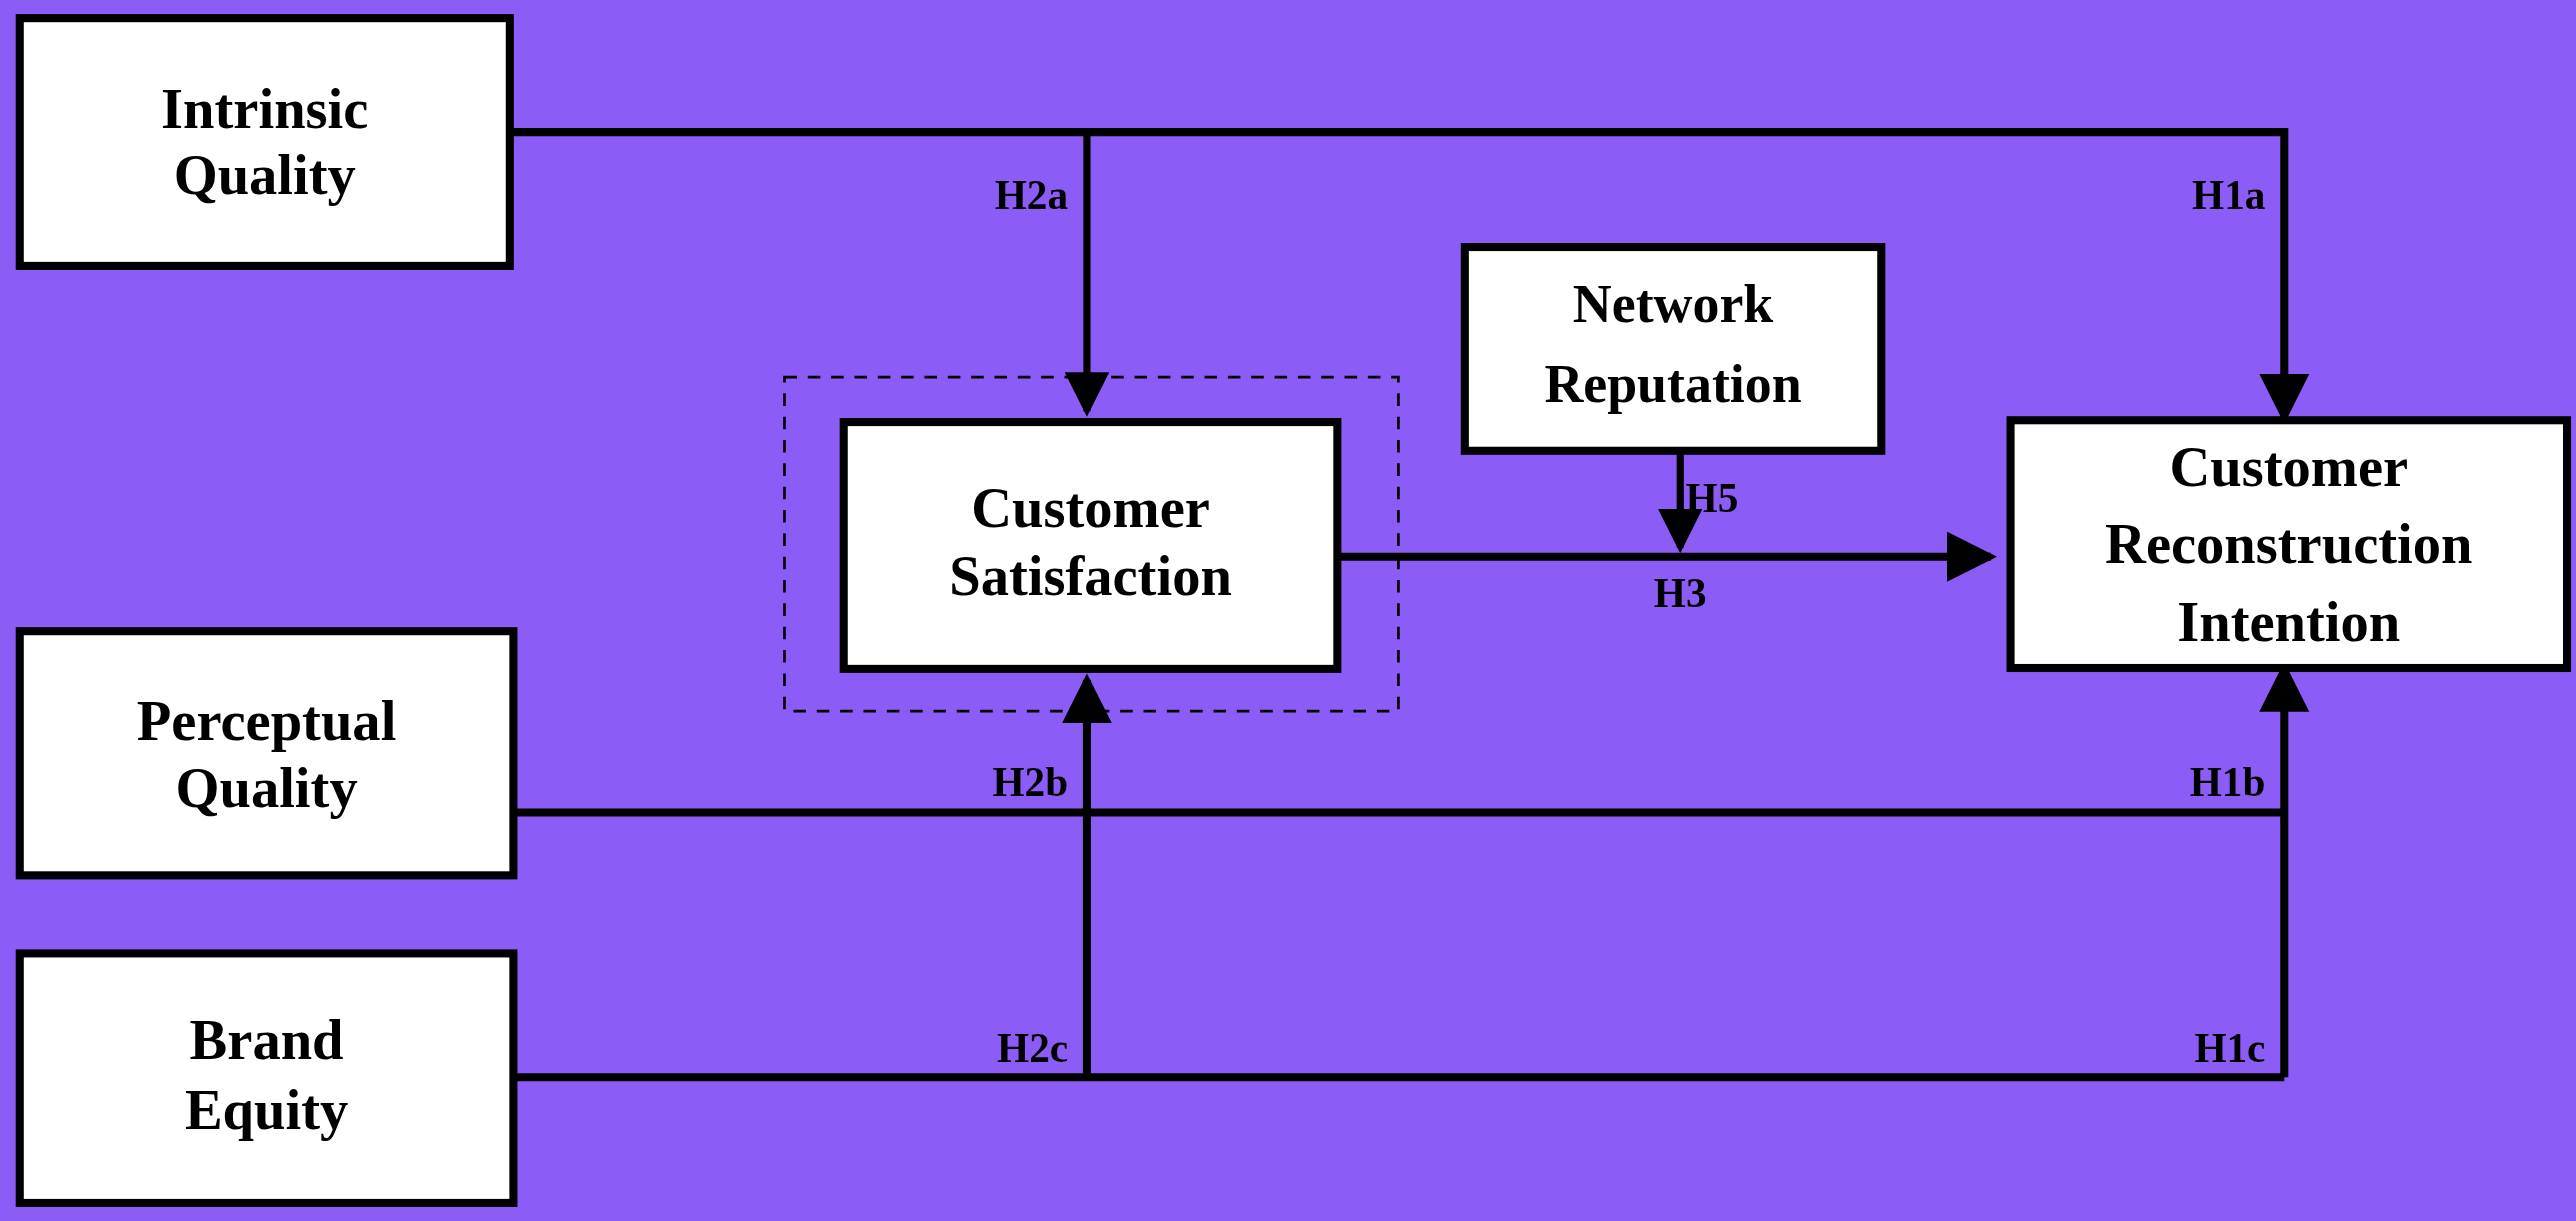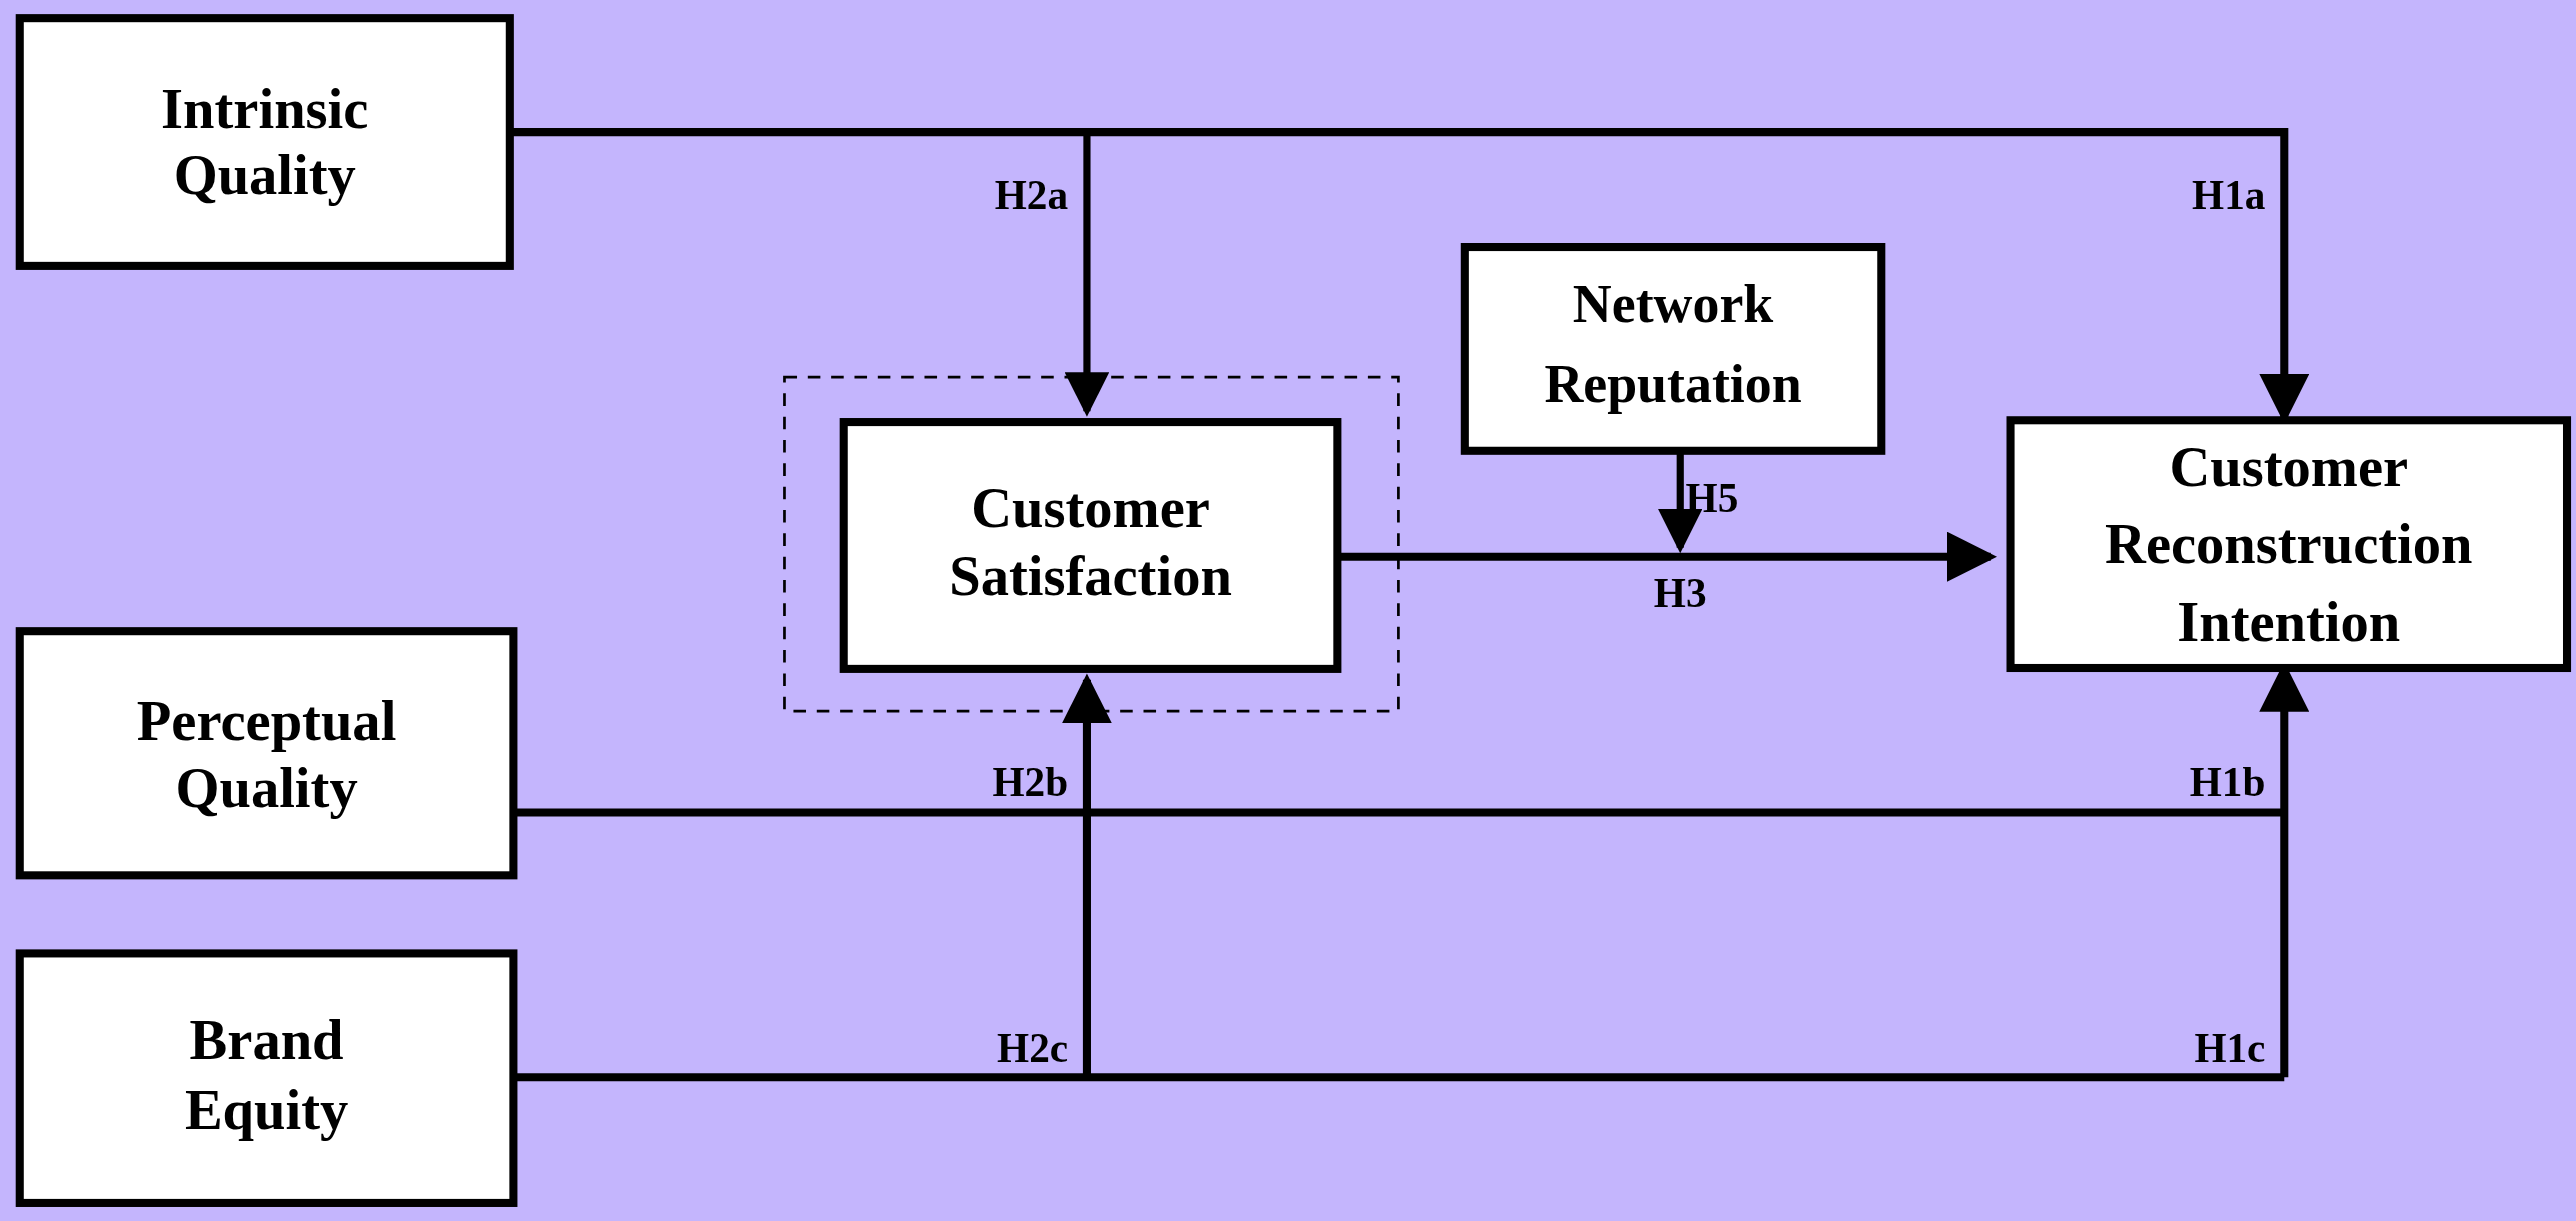--- a/index.html
+++ b/index.html
@@ -7,21 +7,21 @@
     padding: 0;
     background: #ffffff;
   }
   body {
     font-family: "Liberation Serif", "DejaVu Serif", serif;
   }
   #canvas {
     position: relative;
     width: 2576px;
     height: 1222px;
-    background: #c4b5fd;
+    background: #8b5cf6;
     overflow: hidden;
   }
   svg#diagram {
     position: absolute;
     left: 0;
     top: 0;
     width: 2576px;
     height: 1222px;
   }
   .node-box {

